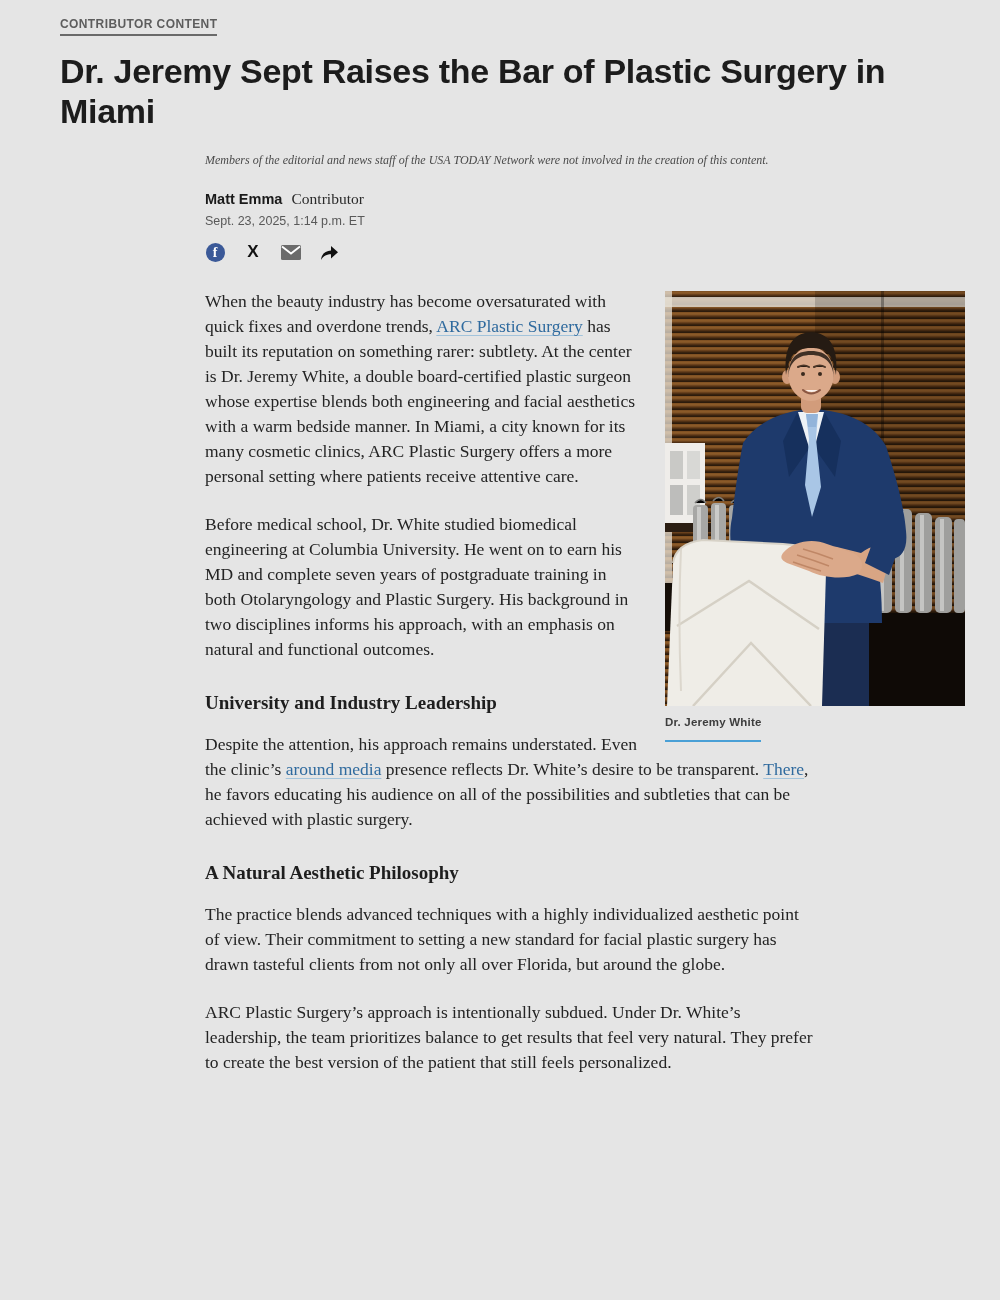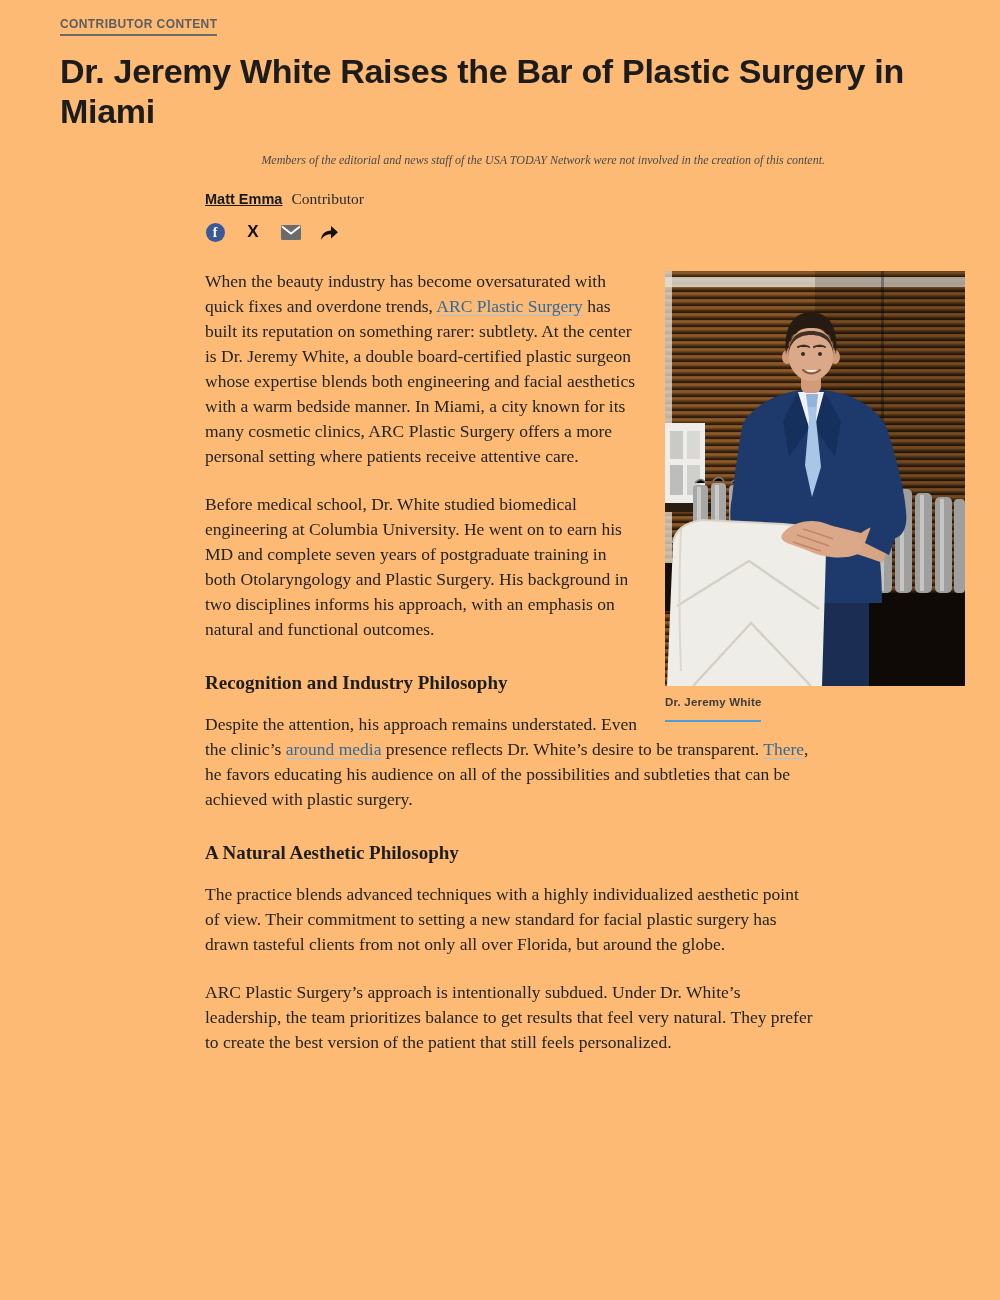--- a/index.html
+++ b/index.html
@@ -1,38 +1,38 @@
 <!DOCTYPE html>
 <html style="--link: #2f6a9e;"><head>
 <meta charset="utf-8">
 <style>
   * { margin:0; padding:0; box-sizing:border-box; }
   html,body { background:#fff; }
   .page {
-    width:1000px; min-height:1300px; background:#fdba74;
+    width:1000px; min-height:1300px; background:#e5e5e5;
     padding:14px 35px 20px 60px; position:relative;
     font-family:"Liberation Sans", sans-serif;
   }
   .kicker {
     display:inline-block; font:700 12px/1.2 "Liberation Sans", sans-serif;
     color:#5d5d5d; letter-spacing:.4px; border-bottom:2px solid #6a6a6a;
     padding-bottom:3px; text-transform:uppercase;
   }
   h1.headline {
     margin-top:16px; font-family:"Liberation Sans", sans-serif;
     font-weight:700; font-size:34px; line-height:1.17; letter-spacing:-.3px;
     color:#1c1c1c; max-width:850px;
   }
   .meta { margin:20px 0 0 145px; }
   .disclaimer {
     font-family:"Liberation Serif", serif; font-style:italic;
-    font-size:12px; line-height:1.45; color:#4a4a4a; max-width:620px;text-align:right;
+    font-size:12px; line-height:1.45; color:#4a4a4a; max-width:620px;
   }
   .byline-row { margin-top:21px; font-size:15px; }
-  .author { font:700 14.5px "Liberation Sans", sans-serif; color:#1a1a1a;text-decoration:underline; }
+  .author { font:700 14.5px "Liberation Sans", sans-serif; color:#1a1a1a; }
   .role { font-family:"Liberation Serif", serif; font-size:15.5px; color:#2a2a2a; margin-left:5px;text-align:right; }
   .date { margin-top:6px; font-size:12.5px; color:#595959; }
   .share-row { margin-top:14px; display:flex; align-items:center; gap:18px; }
   .icon-btn { display:inline-flex; align-items:center; justify-content:center; width:20px; height:20px; cursor:pointer; }
   .fb-circle {
     width:19px; height:19px; border-radius:50%; background:#3b5998;
     color:#fff; font-family:"Liberation Serif", serif; font-weight:700;
     font-size:14px; display:flex; align-items:center; justify-content:center;
     line-height:1; padding-top:1px;
   }
@@ -60,29 +60,30 @@
     text-decoration-color:#a3c4dc; text-underline-offset:3px; cursor:pointer;
   }
 </style>
 </head>
 <body>
 
 <div class="page">
 
   <span class="kicker">CONTRIBUTOR CONTENT</span>
 
-  <h1 class="headline">Dr. Jeremy White Raises the Bar of Plastic Surgery in Miami</h1>
+  <h1 class="headline">Dr. Jeremy Sept Raises the Bar of Plastic Surgery in Miami</h1>
 
   <div class="meta">
     <div class="disclaimer">Members of the editorial and news staff of the USA TODAY Network were not involved in the creation of this content.</div>
 
     <div class="byline-row">
       <span class="author">Matt Emma</span>
       <span class="role">Contributor</span>
     </div>
+    <div class="date">Sept. 23, 2025, 1:14 p.m. ET</div>
 
     <div class="share-row">
       <span class="icon-btn">
         <span class="fb-circle" style="background: rgb(59, 89, 152);">f</span>
       </span>
       <span class="icon-btn">
         <span class="x-glyph">X</span>
       </span>
       <span class="icon-btn">
         <svg width="20" height="15" viewBox="0 0 20 15">
@@ -205,21 +206,21 @@
           <path d="M208,250 L232,262 L224,284 L200,272 Z" fill="#1e3a6c"></path>
         </svg>
       </div>
       <figcaption>Dr. Jeremy White</figcaption>
       <div class="cap-rule" style="background: rgb(74, 160, 214);"></div>
     </figure>
 
     <div id="article-body">
         <p>When the beauty industry has become oversaturated with quick fixes and overdone trends, <a class="link" href="#">ARC Plastic Surgery</a> has built its reputation on something rarer: subtlety. At the center is Dr. Jeremy White, a double board-certified plastic surgeon whose expertise blends both engineering and facial aesthetics with a warm bedside manner. In Miami, a city known for its many cosmetic clinics, ARC Plastic Surgery offers a more personal setting where patients receive attentive care.</p>
         <p>Before medical school, Dr. White studied biomedical engineering at Columbia University. He went on to earn his MD and complete seven years of postgraduate training in both Otolaryngology and Plastic Surgery. His background in two disciplines informs his approach, with an emphasis on natural and functional outcomes.</p>
-        <h2>Recognition and Industry Philosophy</h2>
+        <h2>University and Industry Leadership</h2>
         <p>Despite the attention, his approach remains understated. Even the clinic’s <a class="link" href="#">around media</a> presence reflects Dr. White’s desire to be transparent. <a class="link" href="#">There</a>, he favors educating his audience on all of the possibilities and subtleties that can be achieved with plastic surgery.</p>
         <h2>A Natural Aesthetic Philosophy</h2>
         <p>The practice blends advanced techniques with a highly individualized aesthetic point of view. Their commitment to setting a new standard for facial plastic surgery has drawn tasteful clients from not only all over Florida, but around the globe.</p>
         <p>ARC Plastic Surgery’s approach is intentionally subdued. Under Dr. White’s leadership, the team prioritizes balance to get results that feel very natural. They prefer to create the best version of the patient that still feels personalized.</p>
       </div>
 
   </div>
 </div>
 
 </body></html>

